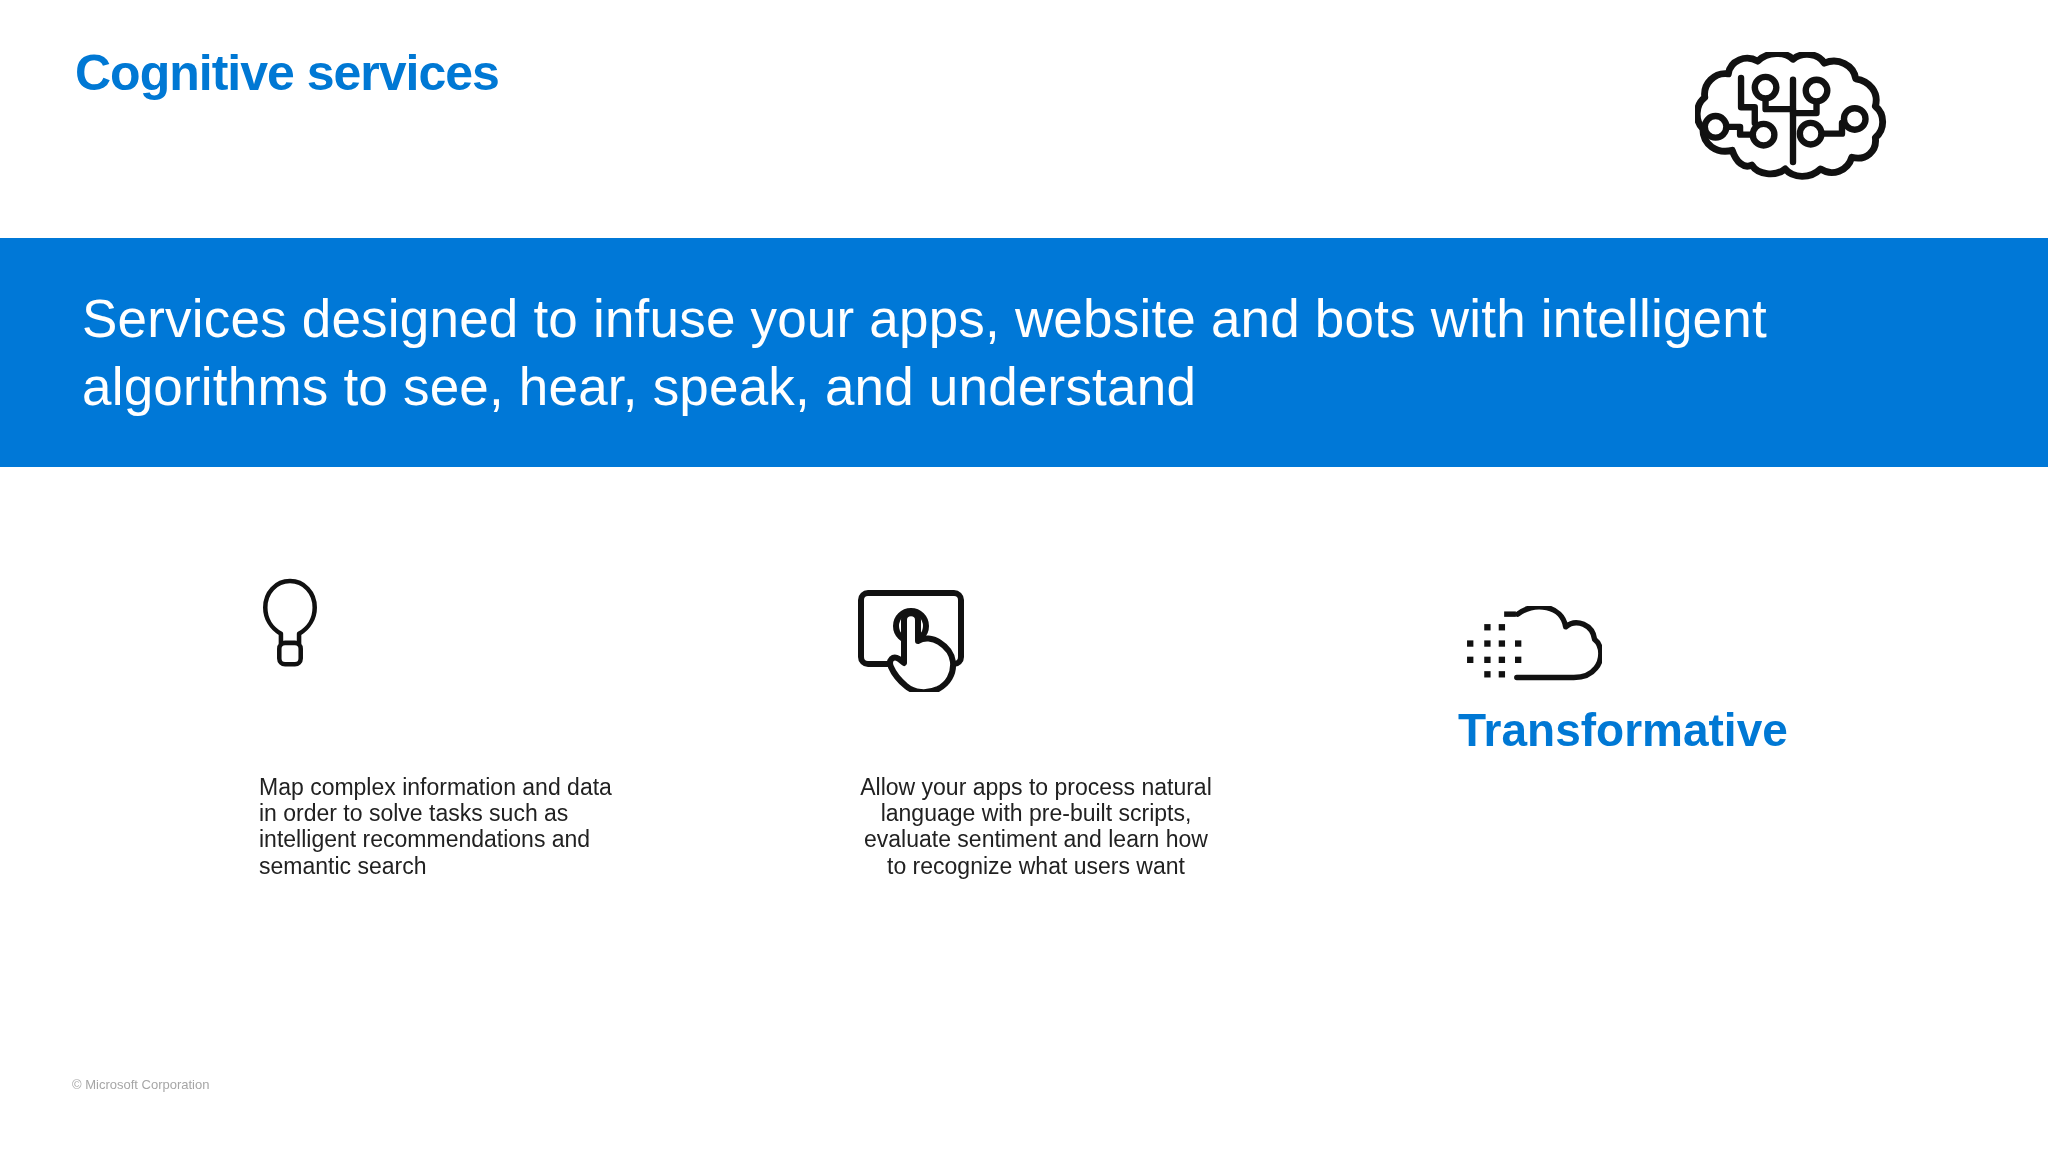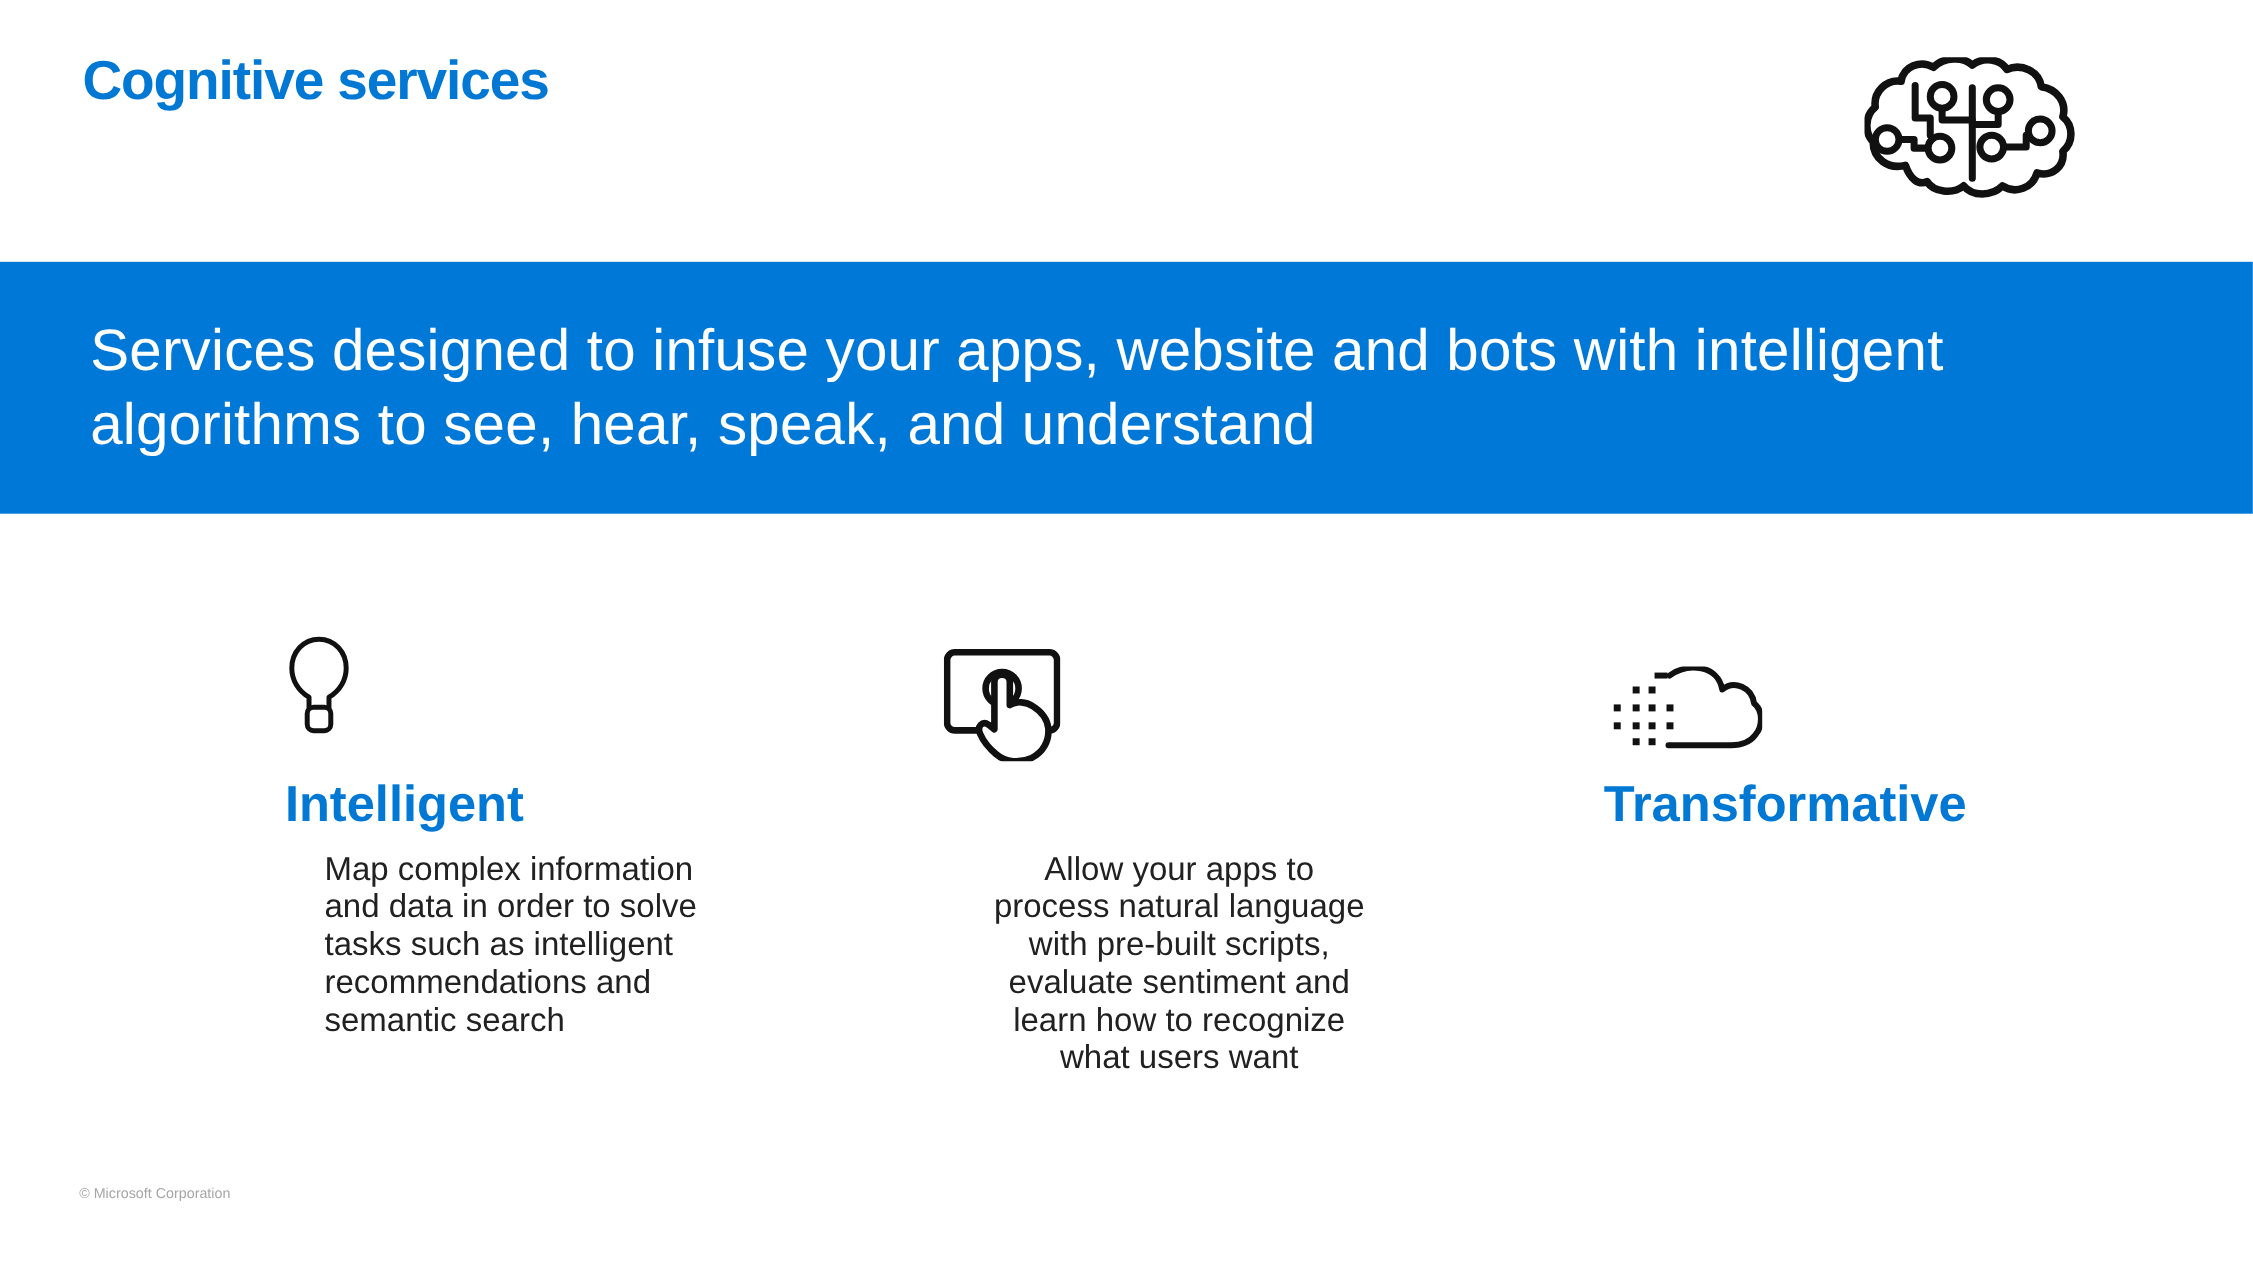--- a/index.html
+++ b/index.html
@@ -66,23 +66,22 @@
   .col-2 .col-icon{top:30px;}
   .col-3 .col-icon{top:46px; left:10px;}
   .col-heading{
     position:absolute; left:2px; top:143px;
     font-size:46px; font-weight:700;
     color:var(--accent);
     white-space:nowrap;
   }
   .col-body{
     position:absolute; left:2px; top:214px;
-    font-size:30px; line-height:1.14;
+    font-size:23px; line-height:1.14;
     color:var(--body-text);
-    margin-left:36px;
   }
   .col-1 .col-body{width:360px;}
   .col-2 .col-body{width:352px;text-align:center;}
   .col-3 .col-body{width:425px;}
 
   
   .footer-copyright{
     position:absolute;
     left:72px; top:1077px;
     font-size:13px;
@@ -123,21 +122,20 @@
 
   <div class="banner">
     <div class="banner-text">Services designed to infuse your apps, website and bots with intelligent algorithms to see, hear, speak, and understand</div>
   </div>
 
   <div class="column col-1">
     <svg class="col-icon" width="66" height="103" viewBox="0 0 80 125" xmlns="http://www.w3.org/2000/svg">
       <path class="stroke" stroke-width="5.5" d="M29 87 L29 75 C17 68 10 56 10 43 C10 25 23 11 40 11 C57 11 70 25 70 43 C70 56 63 68 51 75 L51 87"></path>
       <rect class="stroke" stroke-width="5.5" x="27" y="86" width="26" height="26" rx="7"></rect>
     </svg>
-    <div class="col-heading">Intelligent</div>
     <div class="col-body">Map complex information and data in order to solve tasks such as intelligent recommendations and semantic search</div>
   </div>
 
   <div class="column col-2">
     <svg class="col-icon" width="106" height="102" viewBox="0 0 106 102" xmlns="http://www.w3.org/2000/svg">
       <rect class="stroke" stroke-width="6" x="3" y="3" width="100" height="71" rx="7"></rect>
       <circle class="stroke" stroke-width="6" cx="53" cy="36" r="15"></circle>
       <path class="fillnode" stroke-width="6" stroke-linejoin="round" d="M46 60 L46 30 C46 21 60 21 60 30 L60 51 C66 47 75 48 81 52 C89 57 94 63 95 72 C96 84 90 94 80 99 C69 104 56 103 48 96 C42 91 36 84 33 77 C30 70 35 65 41 69 L46 73 Z"></path>
     </svg>
     <div class="col-body">Allow your apps to process natural language with pre-built scripts, evaluate sentiment and learn how to recognize what users want</div>

